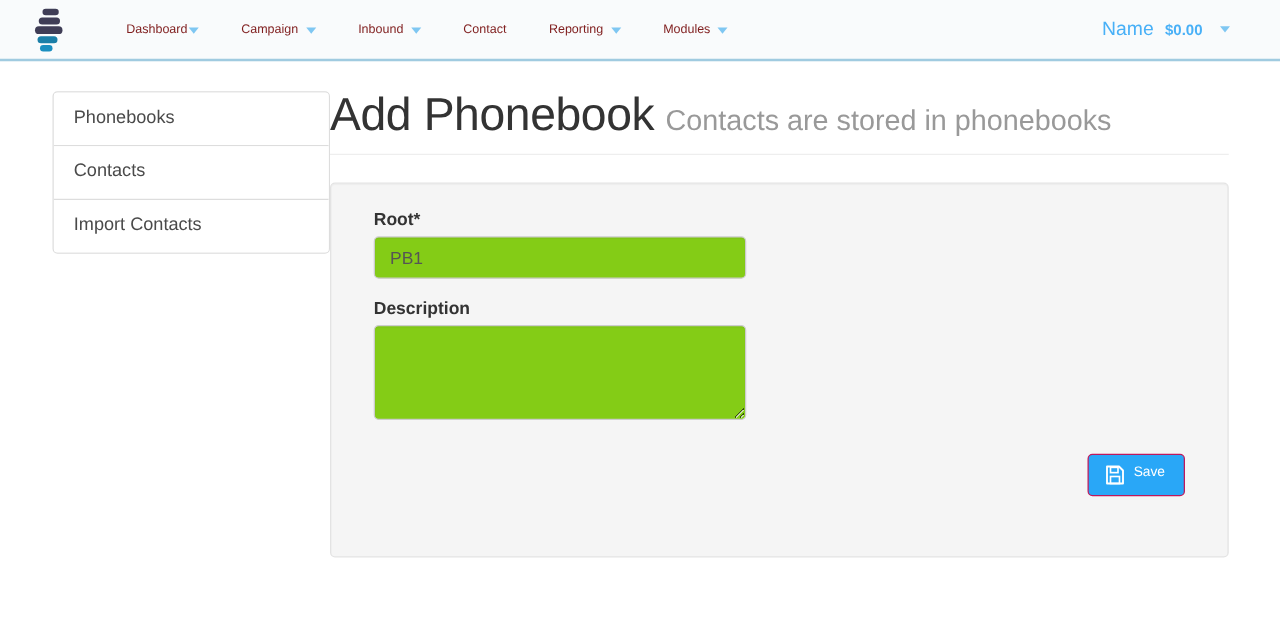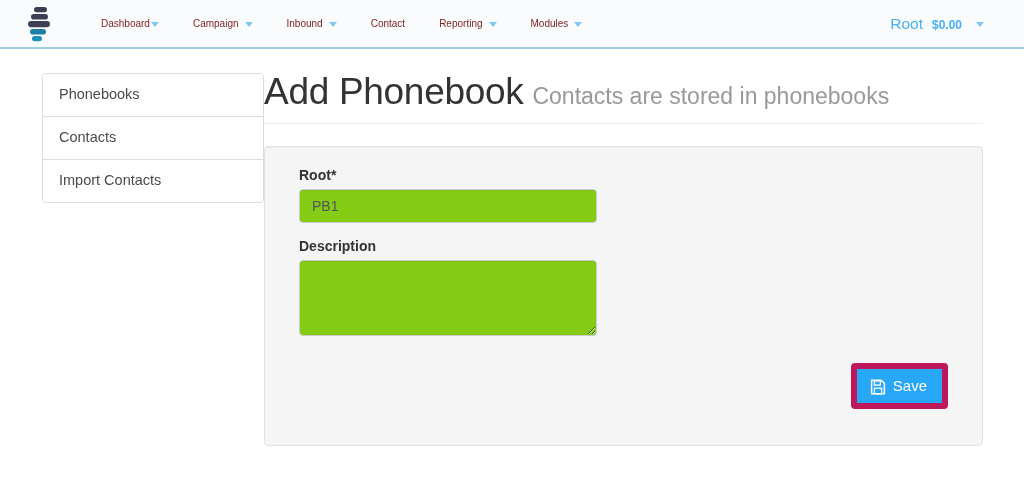--- a/index.html
+++ b/index.html
@@ -206,27 +206,27 @@
   }
 
   
   .form-actions {
     display: flex;
     justify-content: flex-end;
     margin-top: 27px;
   }
   .btn-primary {
     display: inline-flex;
-    align-items: flex-end;
+    align-items: flex-start;
     gap: 7px;
     background: #29a7f7;
-    border: 6px solid #be185d;
+    border: 1px solid #be185d;
     border-radius: 4px;
     color: #ffffff;
-    font-size: 15px;
+    font-size: 11px;
     font-family: "Liberation Sans", sans-serif;
     padding: 8px 15px 8px 13px;
     cursor: pointer;
     line-height: 1.2;
   }
   .btn-primary svg { display: block; }
 </style>
 </head>
 <body>
 
@@ -265,21 +265,21 @@
       <span class="caret"></span>
     </li>
     <li class="nav-item">
       <span>Modules</span>
       <span class="caret"></span>
     </li>
   </ul>
 
   <div class="navbar-right">
     <div class="user-menu">
-      <span class="user-name">Root</span>
+      <span class="user-name">Name</span>
       <span class="user-balance">$0.00</span>
       <span class="caret"></span>
     </div>
   </div>
 </div>
 
 <div class="page">
 
   <div class="sidebar-col">
     <div class="list-group">

